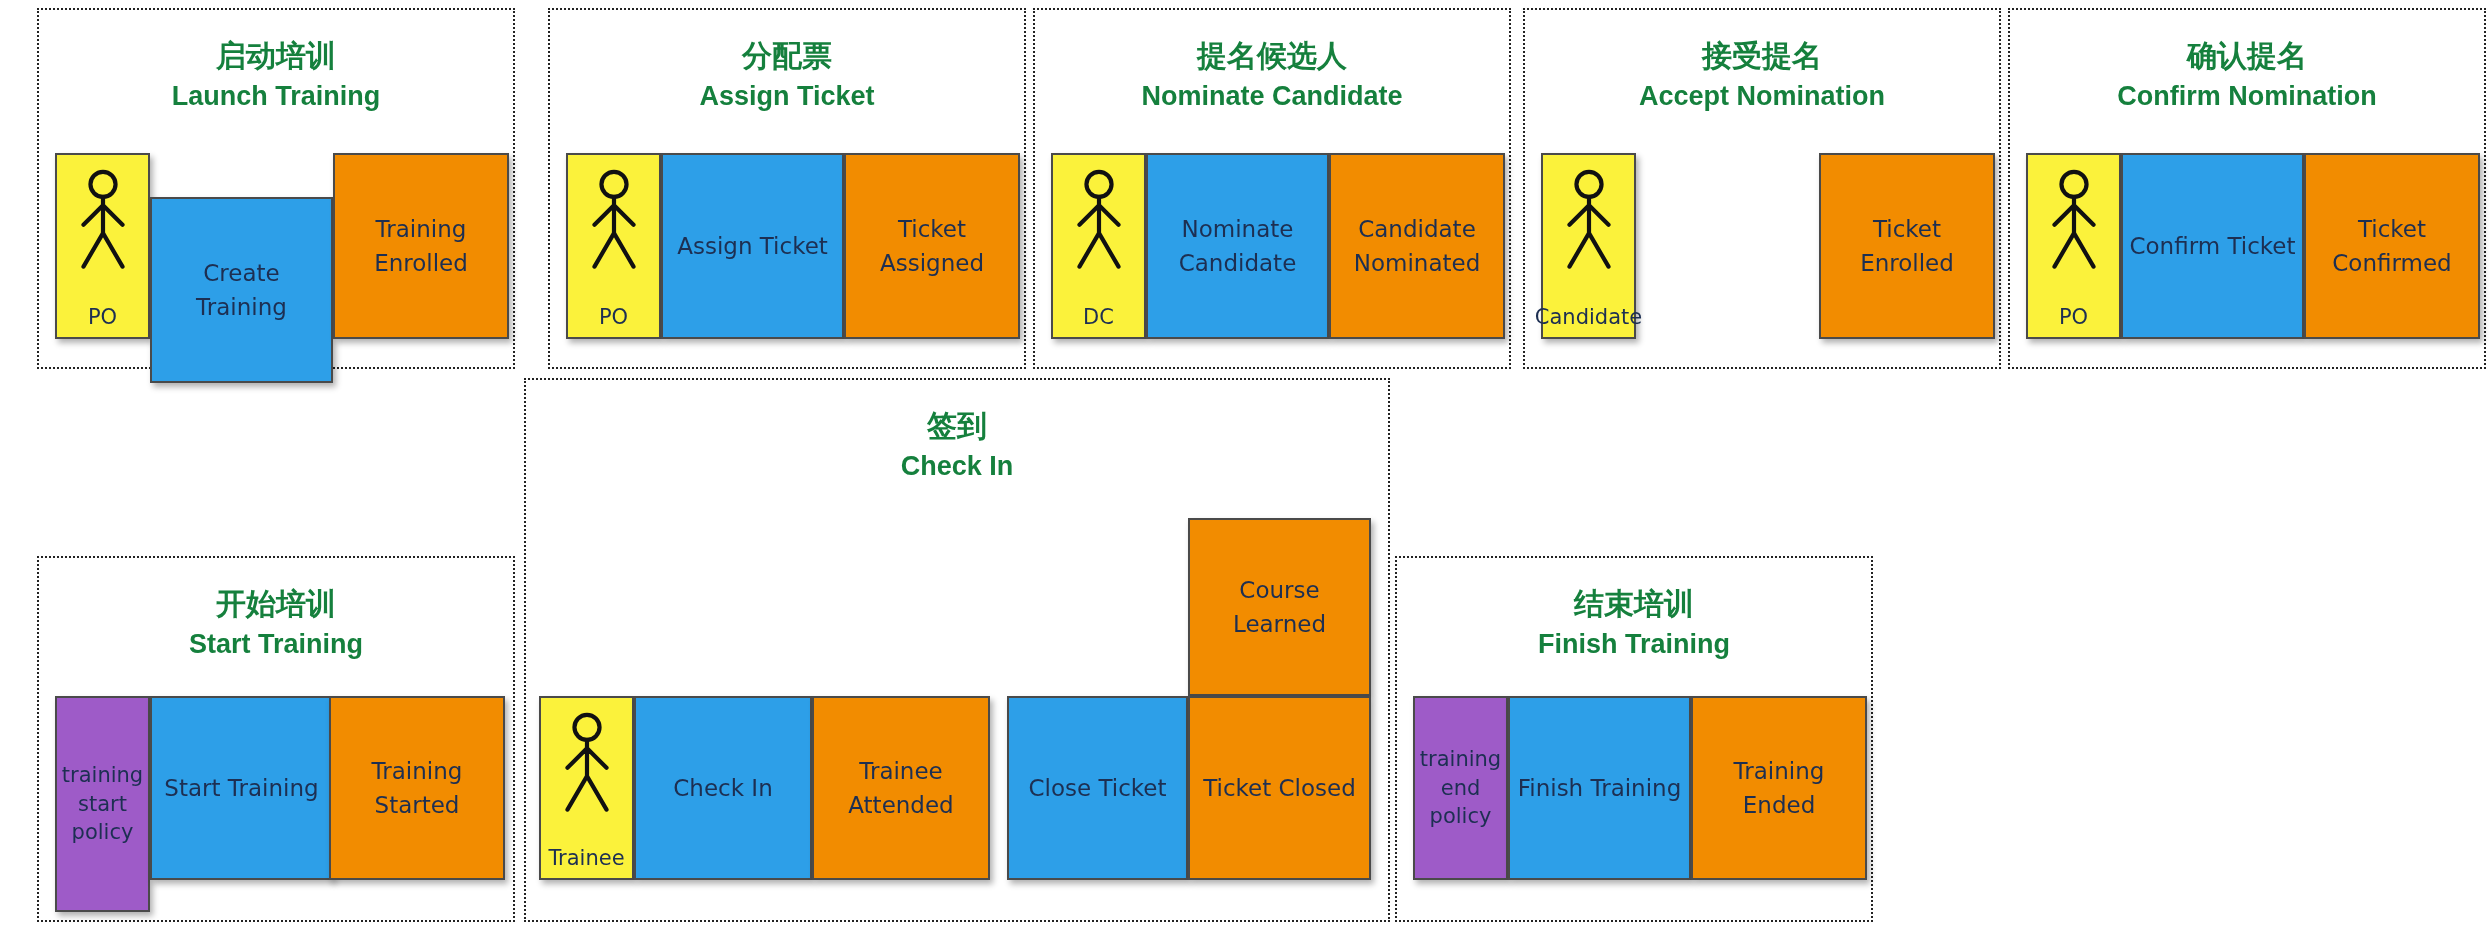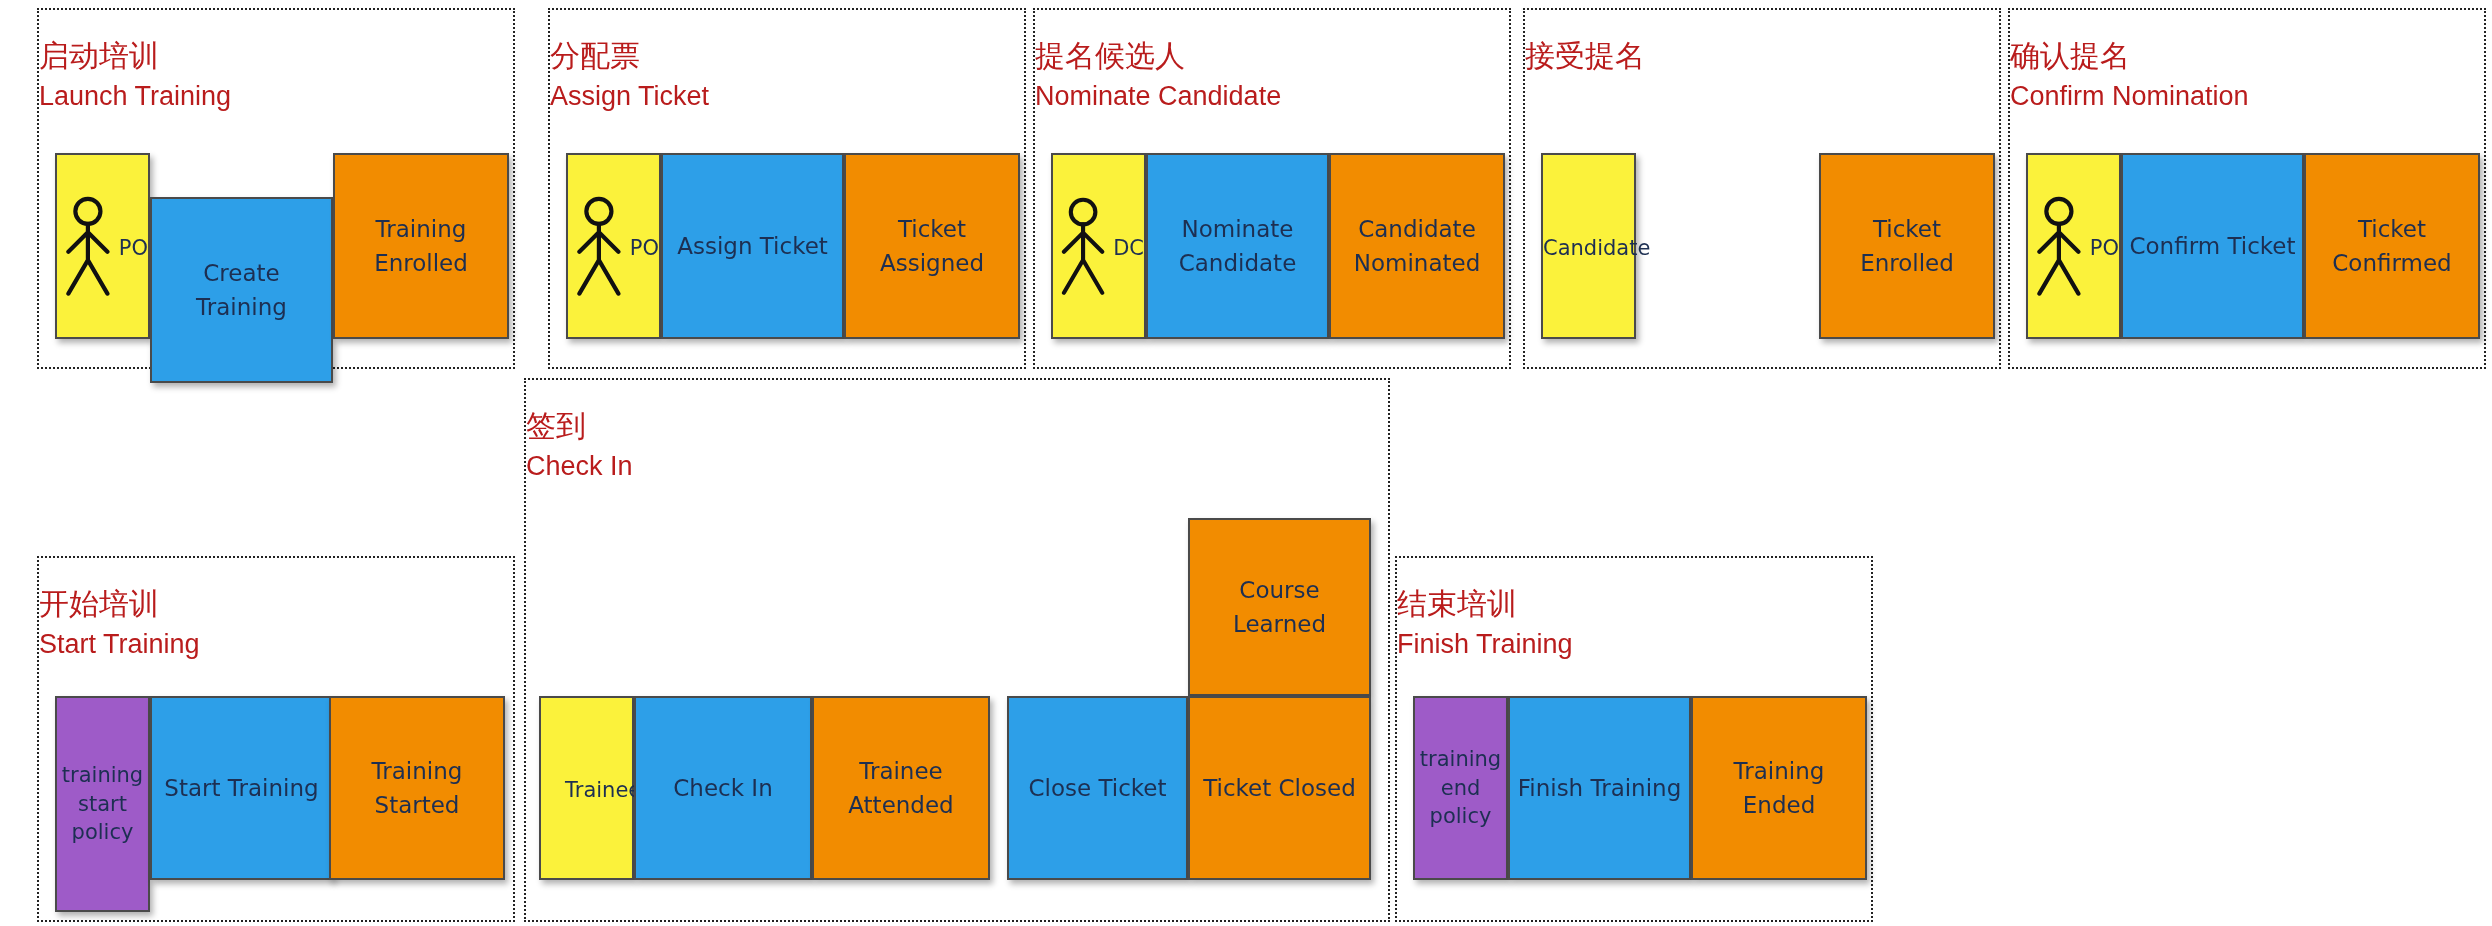--- a/index.html
+++ b/index.html
@@ -9,21 +9,21 @@
     background:#ffffff;
     font-family:"Liberation Sans","DejaVu Sans",sans-serif;
     overflow:hidden;
   }
   .group{
     position:absolute;
     border:2px dotted #222;
     background:#ffffff;
     box-sizing:border-box;
   }
-  .gtitle{ padding-top:24px; color:#b91c1c; }
+  .gtitle{ text-align:center; padding-top:24px; color:#15803d;font-weight:bold; }
   .gtitle .zh{ font-size:30px; line-height:1.45; }
   .gtitle .en{ font-size:27px; line-height:1.35; }
   .block{
     position:absolute;
     box-sizing:border-box;
     border:2px solid #4a4a4a;
     display:flex;
     align-items:center;
     justify-content:center;
     text-align:center;
@@ -32,21 +32,21 @@
     color:#1d2f52;
     font-size:23px;
     line-height:1.5;
     padding:6px;
   }
   .cmd{ background:#2D9FE8; }
   .evt{ background:#F28C00; }
   .pol{ background:#9E5BC8; font-size:21px; line-height:1.35; }
   .act{
     background:#FBF23B;
-    flex-direction:row;
+    flex-direction:column;
     justify-content:space-between;
     padding:14px 0 8px 0;
   }
   .act .alabel{
     font-size:21px;
     white-space:nowrap;
     overflow:visible;
     line-height:1.1;
   }
   .figure{ display:block; }
@@ -113,20 +113,21 @@
       <span>Nominate Candidate</span>
     </div>
     <div class="block evt" style="left:294px;top:143px;width:176px;height:186px;">
       <span>Candidate Nominated</span>
     </div>
   </section>
 
   <section class="group" style="left:1523px;top:8px;width:478px;height:361px;">
     <div class="gtitle">
       <div class="zh">接受提名</div>
+      <div class="en">Accept Nomination</div>
     </div>
     <div class="block act" style="left:16px;top:143px;width:95px;height:186px;">
       <svg class="figure" width="62" height="106" viewBox="0 0 44 76">
         <circle cx="22" cy="11" r="9"></circle>
         <path d="M22 20 V46 M22 26 L8 40 M22 26 L36 40 M22 46 L8 70 M22 46 L36 70"></path>
       </svg>
       <span class="alabel">Candidate</span>
     </div>
     <div class="block evt" style="left:294px;top:143px;width:176px;height:186px;">
       <span>Ticket Enrolled</span>

